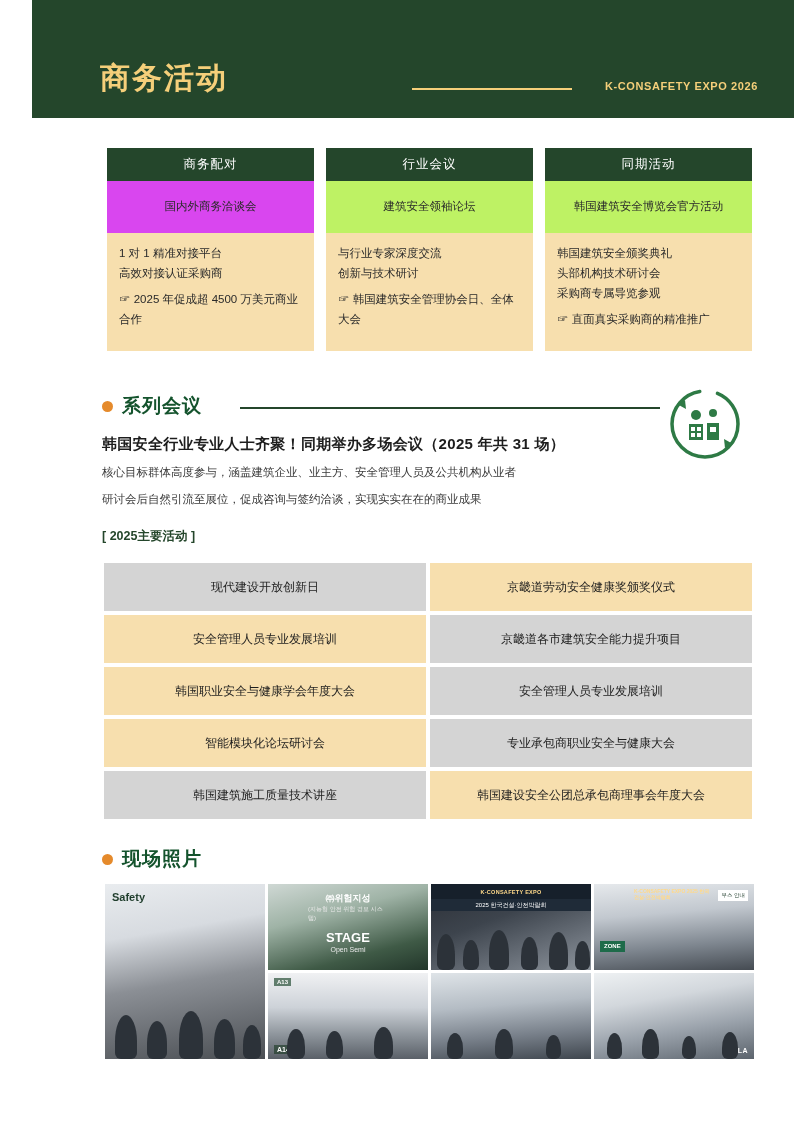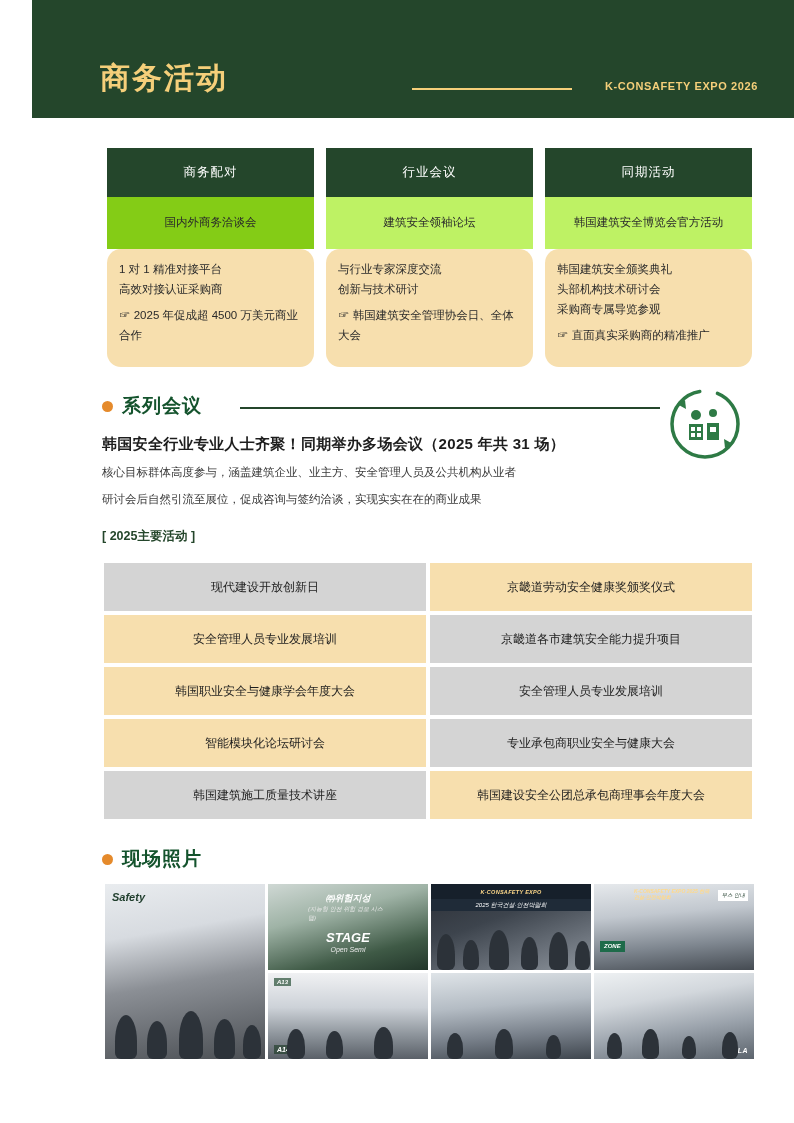--- a/index.html
+++ b/index.html
@@ -60,42 +60,41 @@
     width: 645px;
     display: flex;
     gap: 12px;
   }
   .card { width: 207px; }
   .card-head {
     background: #24462b;
     color: #ffffff;
     font-size: 12.5px;
     text-align: center;
-    padding: 16px 4px;
+    padding: 8px 4px;
     letter-spacing: 1px;
   }
   .card-sub {
     font-size: 11.5px;
     color: #2a2a2a;
     text-align: center;
     padding: 11px 8px;
     line-height: 1.5;
     min-height: 52px;
     display: flex;
     align-items: center;
     justify-content: center;
   }
-  .card-sub.grey { background: #84cc16; }
+  .card-sub.grey { background: #d946ef; }
   .card-sub.tan  { background: #bef264; }
   .card-body {
     font-size: 11.5px;
     color: #2a2a2a;
     padding: 10px 12px 8px 12px;
     line-height: 1.75;
-    border-radius: 14px;
   }
   .card-body.tan  { background: #f7dfae; }
   .card-body .hl { display: block; margin-top: 6px; }
   .c1 .card-body { min-height: 118px; }
   .c2 .card-body { min-height: 118px; }
   .c3 .card-body { min-height: 118px; }
 
   
   .sec-title {
     position: absolute;
@@ -197,21 +196,20 @@
     height: 176px;
     display: grid;
     grid-template-columns: 160px 160px 160px 160px;
     grid-template-rows: 86px 86px;
     gap: 3px;
   }
   .photo {
     position: relative;
     overflow: hidden;
     background: #6d6d6d;
-    font-style: italic;
   }
   .photo.tall { grid-row: span 2; }
 
   
   .ph-a { background: linear-gradient(170deg,#e9ecef 0%, #d7dbe0 28%, #8b8f95 55%, #4b4f54 100%); }
   .ph-b { background: linear-gradient(165deg,#cfd8d4 0%, #9fb3a6 35%, #3f5a46 75%, #22362a 100%); }
   .ph-c { background: linear-gradient(160deg,#2b2f36 0%, #3d444d 40%, #6c737c 75%, #8d949c 100%); }
   .ph-d { background: linear-gradient(175deg,#e6e9ec 0%, #c2c8cf 35%, #7e868f 70%, #454b52 100%); }
   .ph-e { background: linear-gradient(180deg,#f0f1f3 0%, #cdd2d8 40%, #8d949b 72%, #5a6068 100%); }
   .ph-f { background: linear-gradient(175deg,#dfe4e8 0%, #b4bcc4 38%, #78808a 70%, #3f464e 100%); }

